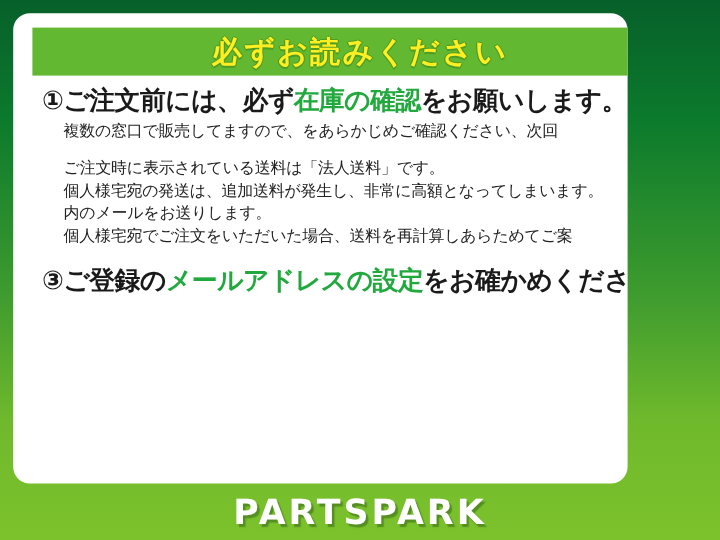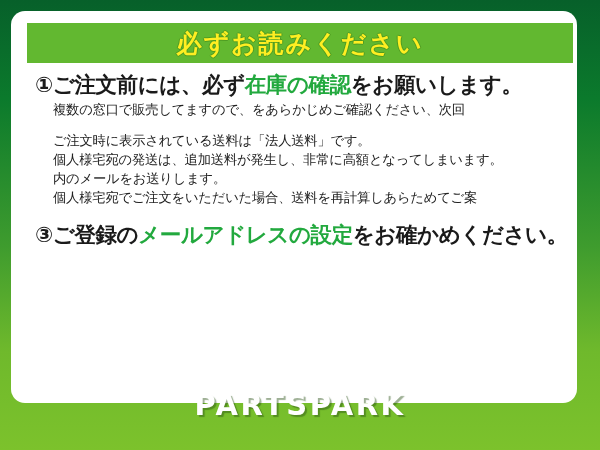--- a/index.html
+++ b/index.html
@@ -28,21 +28,21 @@
                 #6fb92c 78%,
                 #7cc22c 100%);
     overflow: hidden;
   }
 
   
   .card {
     position: absolute;
     left: 11px;
     top: 11px;
-    width: 566px;
+    width: 512px;
     height: 392px;
     box-sizing: border-box;
     background: #ffffff;
     border-radius: 14px;
     overflow: hidden;
   }
 
   
   .title-bar {
     position: absolute;
@@ -109,25 +109,25 @@
   }
 
   .item-1 { margin-top: 2px; }
   .item-2 { margin-top: 12px; }
   .item-3 { margin-top: 13px; }
 
   
   .footer {
     position: absolute;
     left: 0;
-    top: 388px;
+    top: 404px;
     width: 600px;
     height: 46px;
     display: flex;
-    align-items: flex-start;
+    align-items: center;
     justify-content: center;
   }
   .brand {
     color: #ffffff;
     font-size: 29px;
     font-weight: bold;
     letter-spacing: 2.5px;
     text-shadow: 2px 2px 1px rgba(40,80,20,0.45);
     white-space: nowrap;
   }

